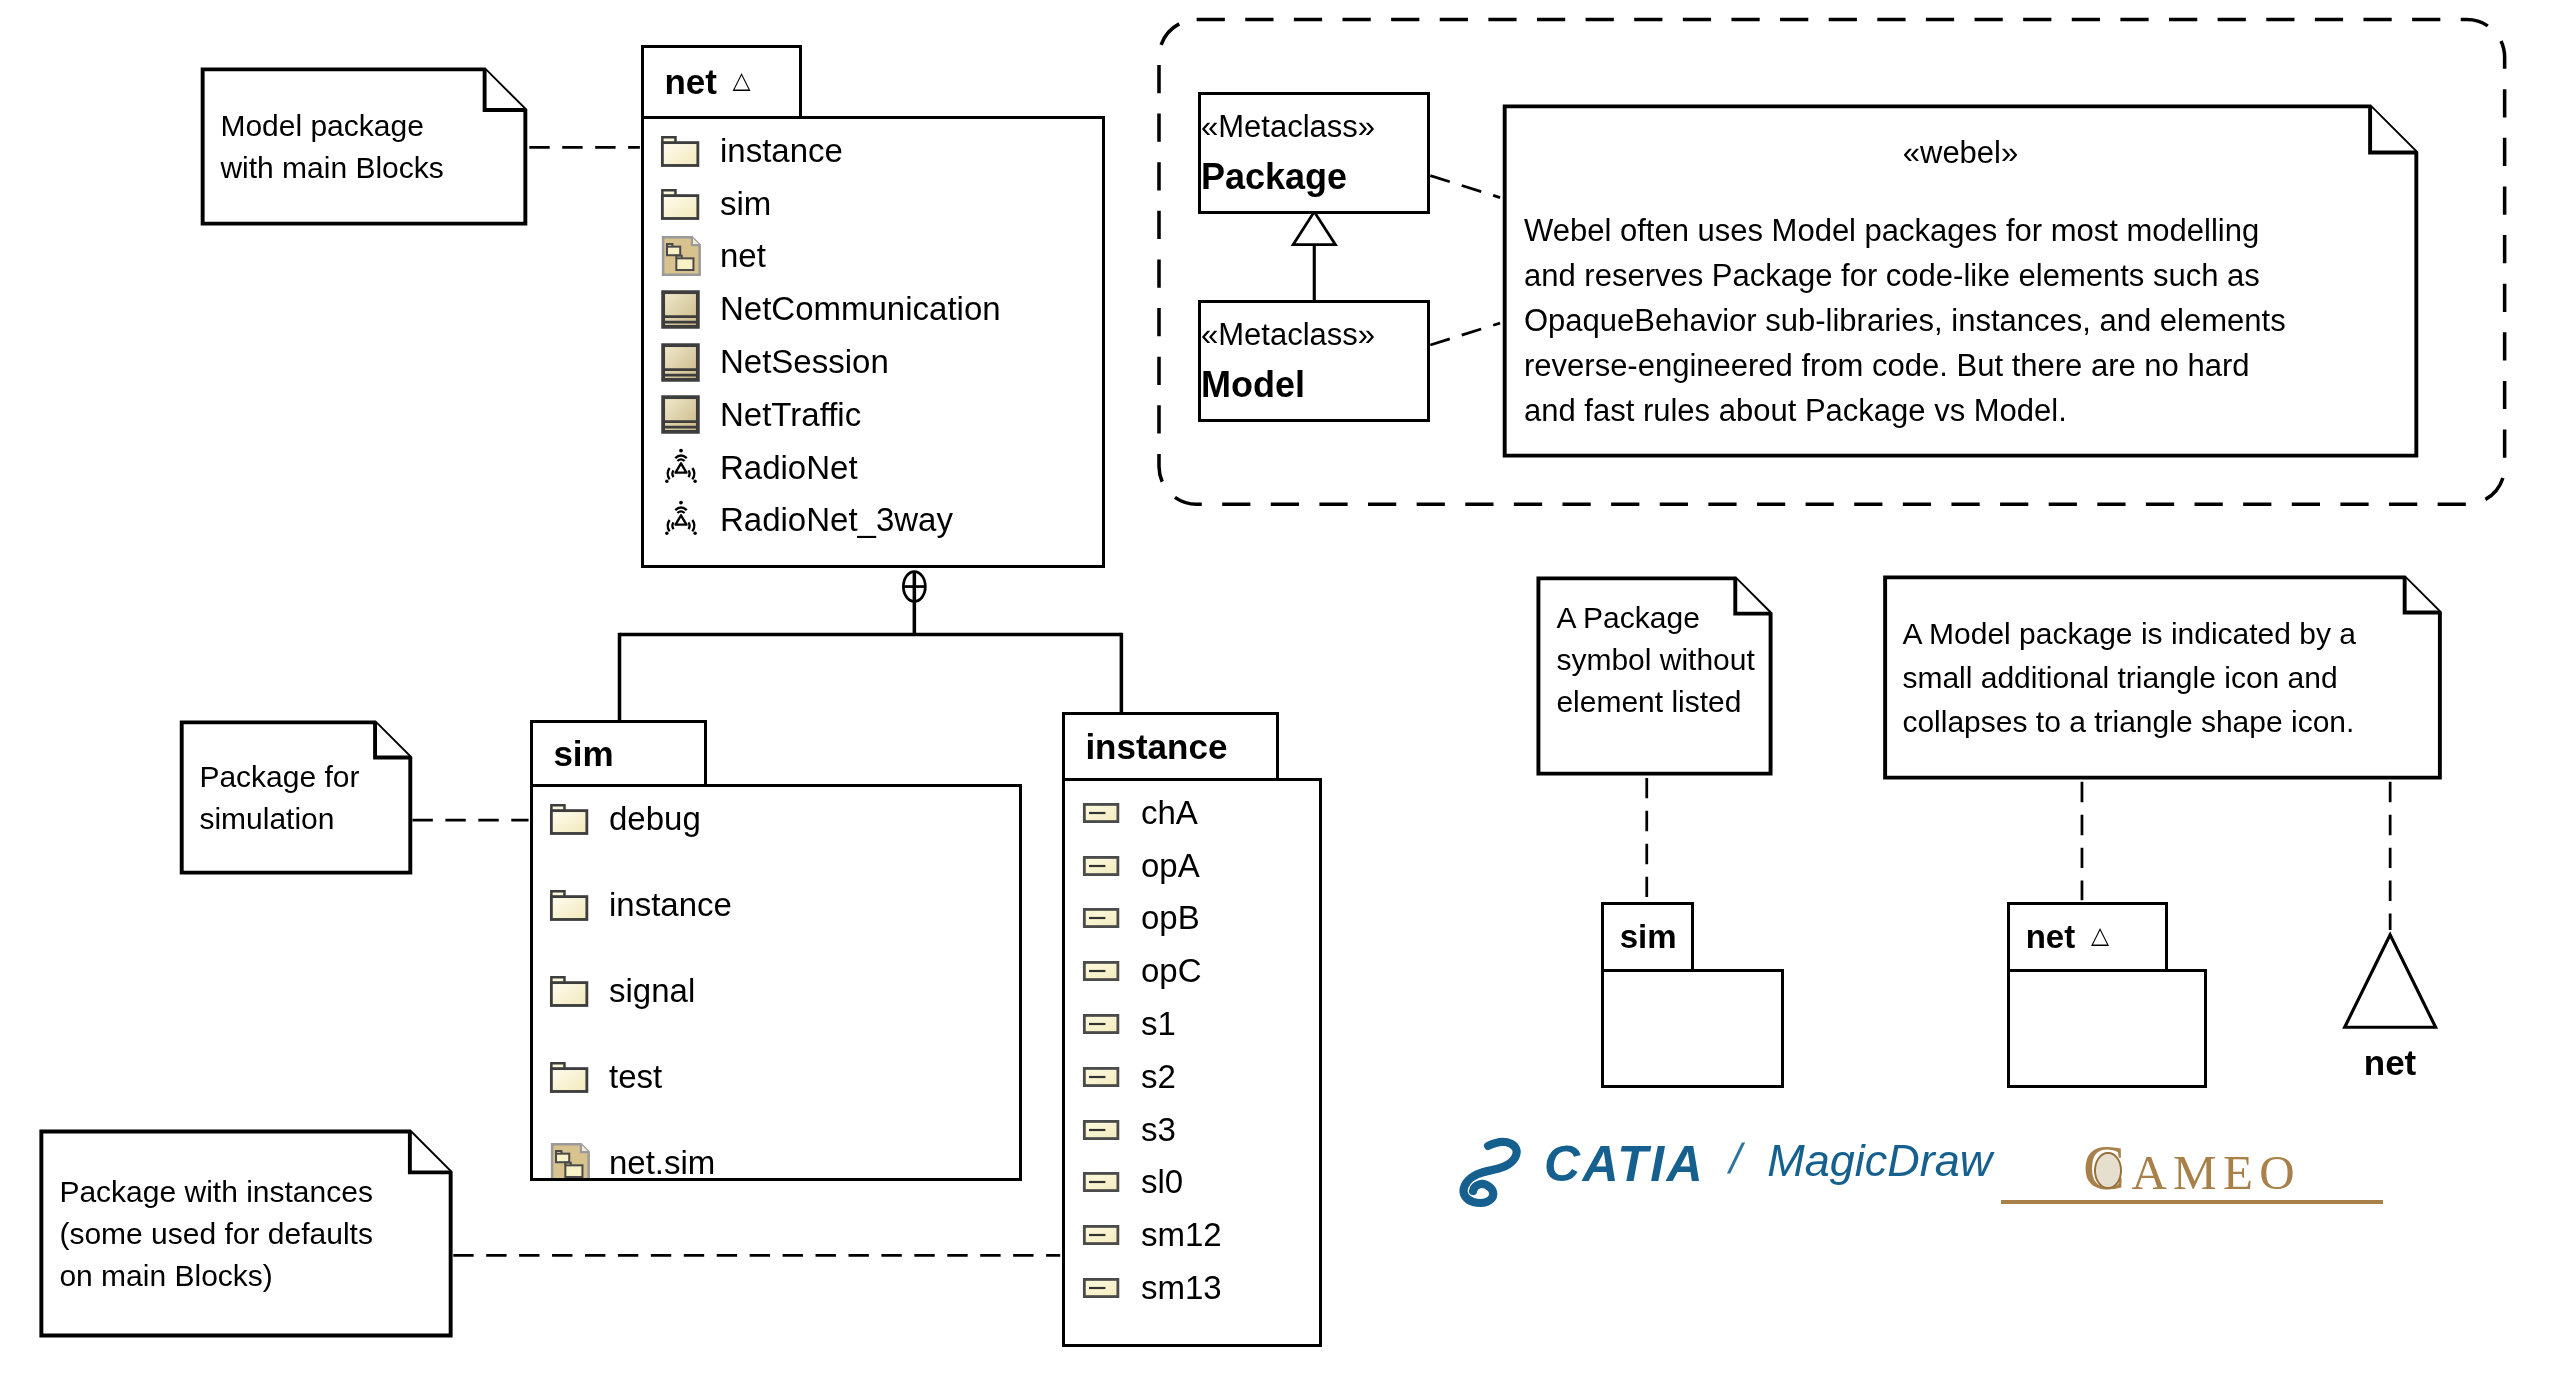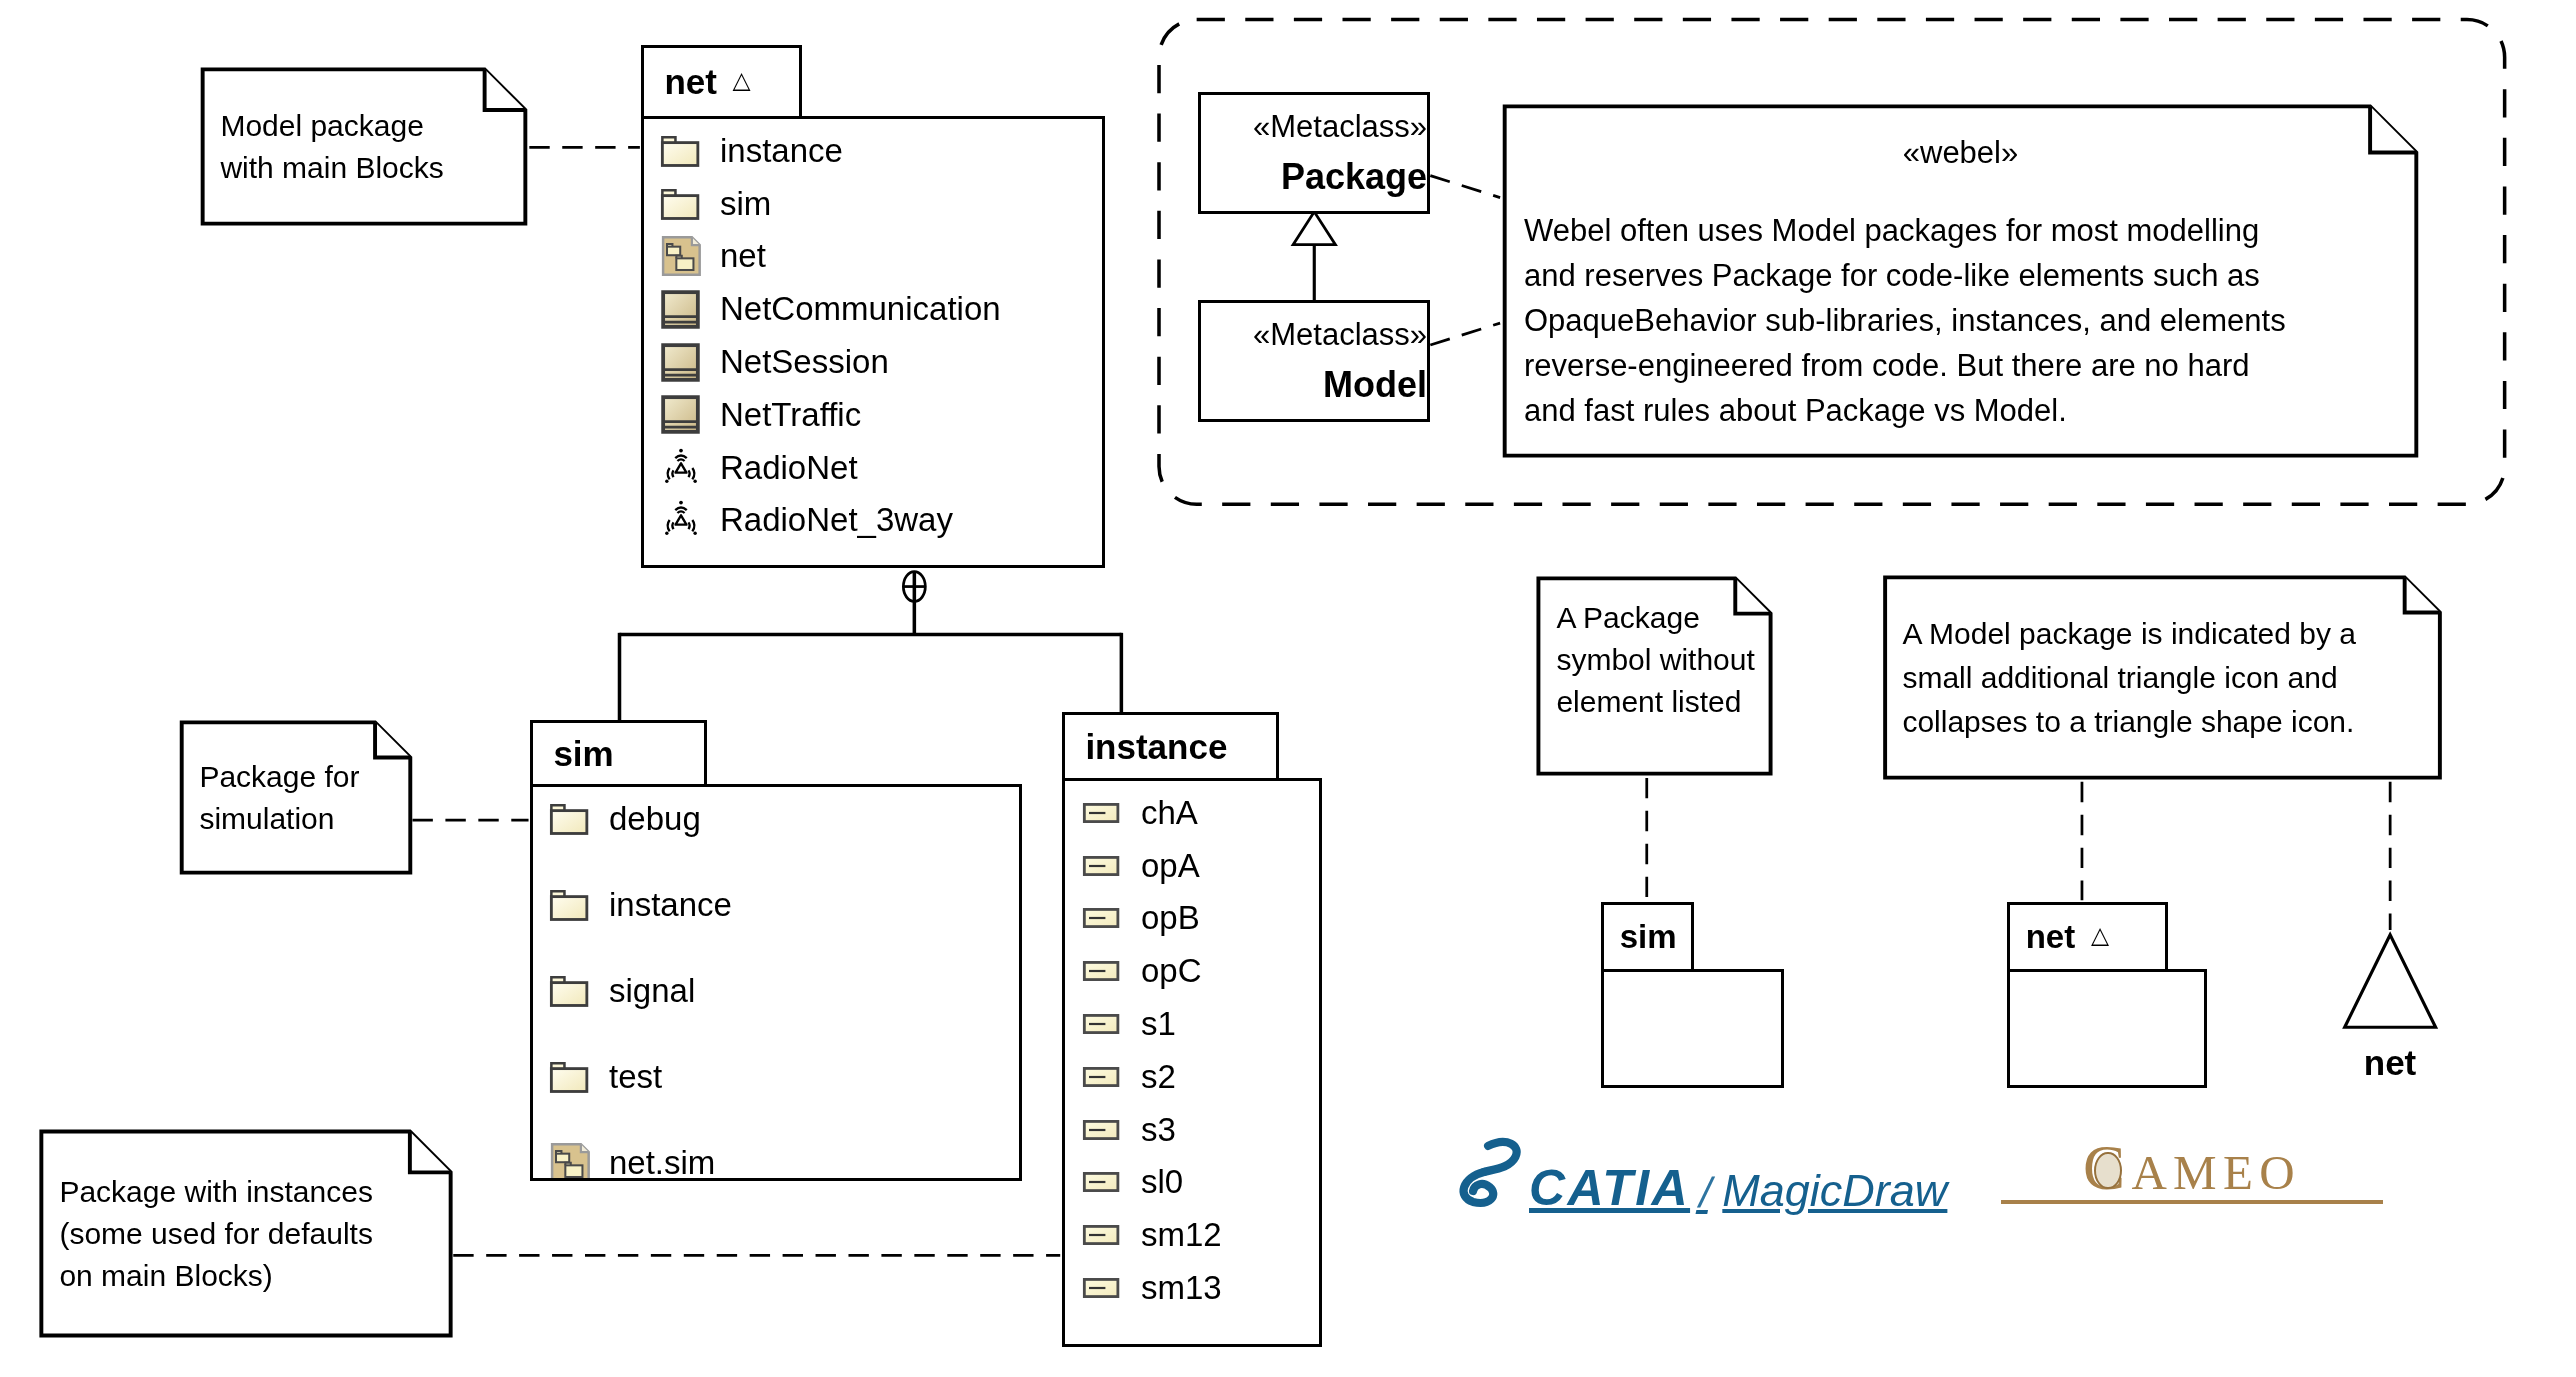--- a/index.html
+++ b/index.html
@@ -25,32 +25,32 @@
               flex-direction:column;justify-content:center;font-size:30px;line-height:42px;}
   .note-lines span{white-space:nowrap;}
 
   
   .webel-title{position:absolute;left:0;right:0;top:31px;text-align:center;font-size:31px;z-index:2;}
   .webel-body{position:absolute;left:22px;top:104px;z-index:2;font-size:31px;line-height:45px;}
   .webel-body span{display:block;white-space:nowrap;}
 
   
   .meta-box{background:#fff;border:3.9px solid #000;display:flex;flex-direction:column;
-            align-items:flex-end;justify-content:center;gap:11px;}
+            align-items:flex-start;justify-content:center;gap:11px;}
   .meta-stereo{font-size:31px;}
   .meta-name{font-size:36px;font-weight:700;}
 
   
   .mini-tab{background:#fff;border:3.9px solid #000;border-bottom:none;display:flex;align-items:center;
             padding-left:15.7px;font-weight:700;font-size:33px;}
   .mini-body{background:#fff;border:3.9px solid #000;}
   .tri-label{font-weight:700;font-size:35px;text-align:center;}
 
   
-  .catia{display:flex;align-items:flex-end;gap:4px;color:#15608E;text-decoration:underline;}
+  .catia{display:flex;align-items:flex-start;gap:19px;color:#15608E;}
   .catia-brand{font-size:50px;font-weight:800;font-style:italic;letter-spacing:2.4px;}
   .catia-sep{font-size:42px;font-weight:300;margin:0 6.3px;transform:skewX(-12deg);color:#2e74a0;}
   .catia-product{font-size:45px;font-style:italic;font-weight:500;}
   .cameo{text-align:center;color:#A8814A;font-family:"Liberation Serif",serif;}
   .cameo-top{font-size:49px;letter-spacing:6.3px;line-height:55px;position:relative;display:inline-block;}
   .cameo-c{font-size:63px;position:relative;}
   .cameo-oval{position:absolute;left:11px;top:11px;width:23.5px;height:33px;background:#e7dfcd;
               border:2.4px solid #96713d;border-radius:50%;}
   .cameo-rule{height:3.9px;background:#A8814A;margin:0 4.7px;}
   .cameo-bottom{font-size:36px;letter-spacing:2.4px;white-space:nowrap;margin-top:4.7px;}

